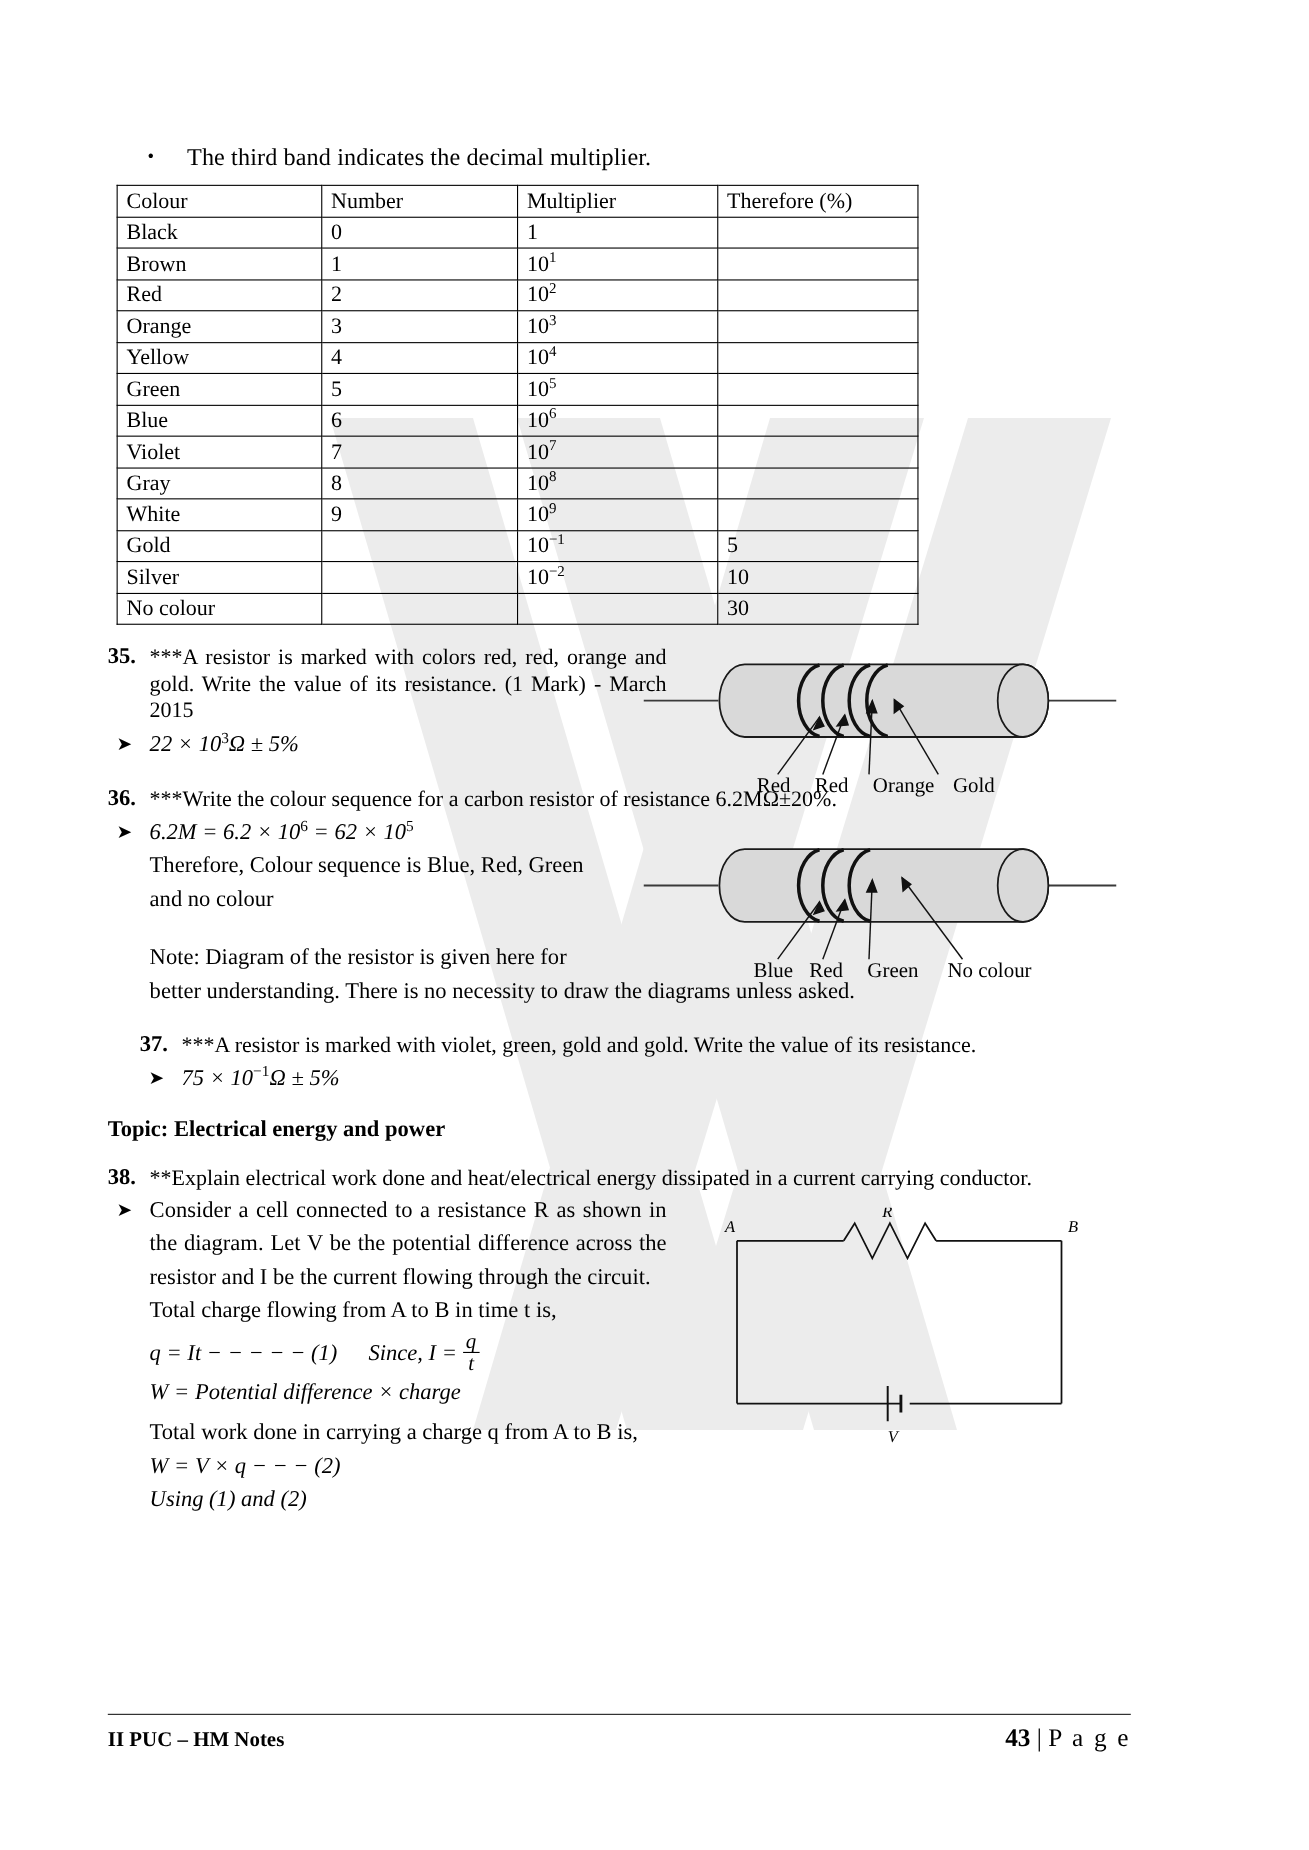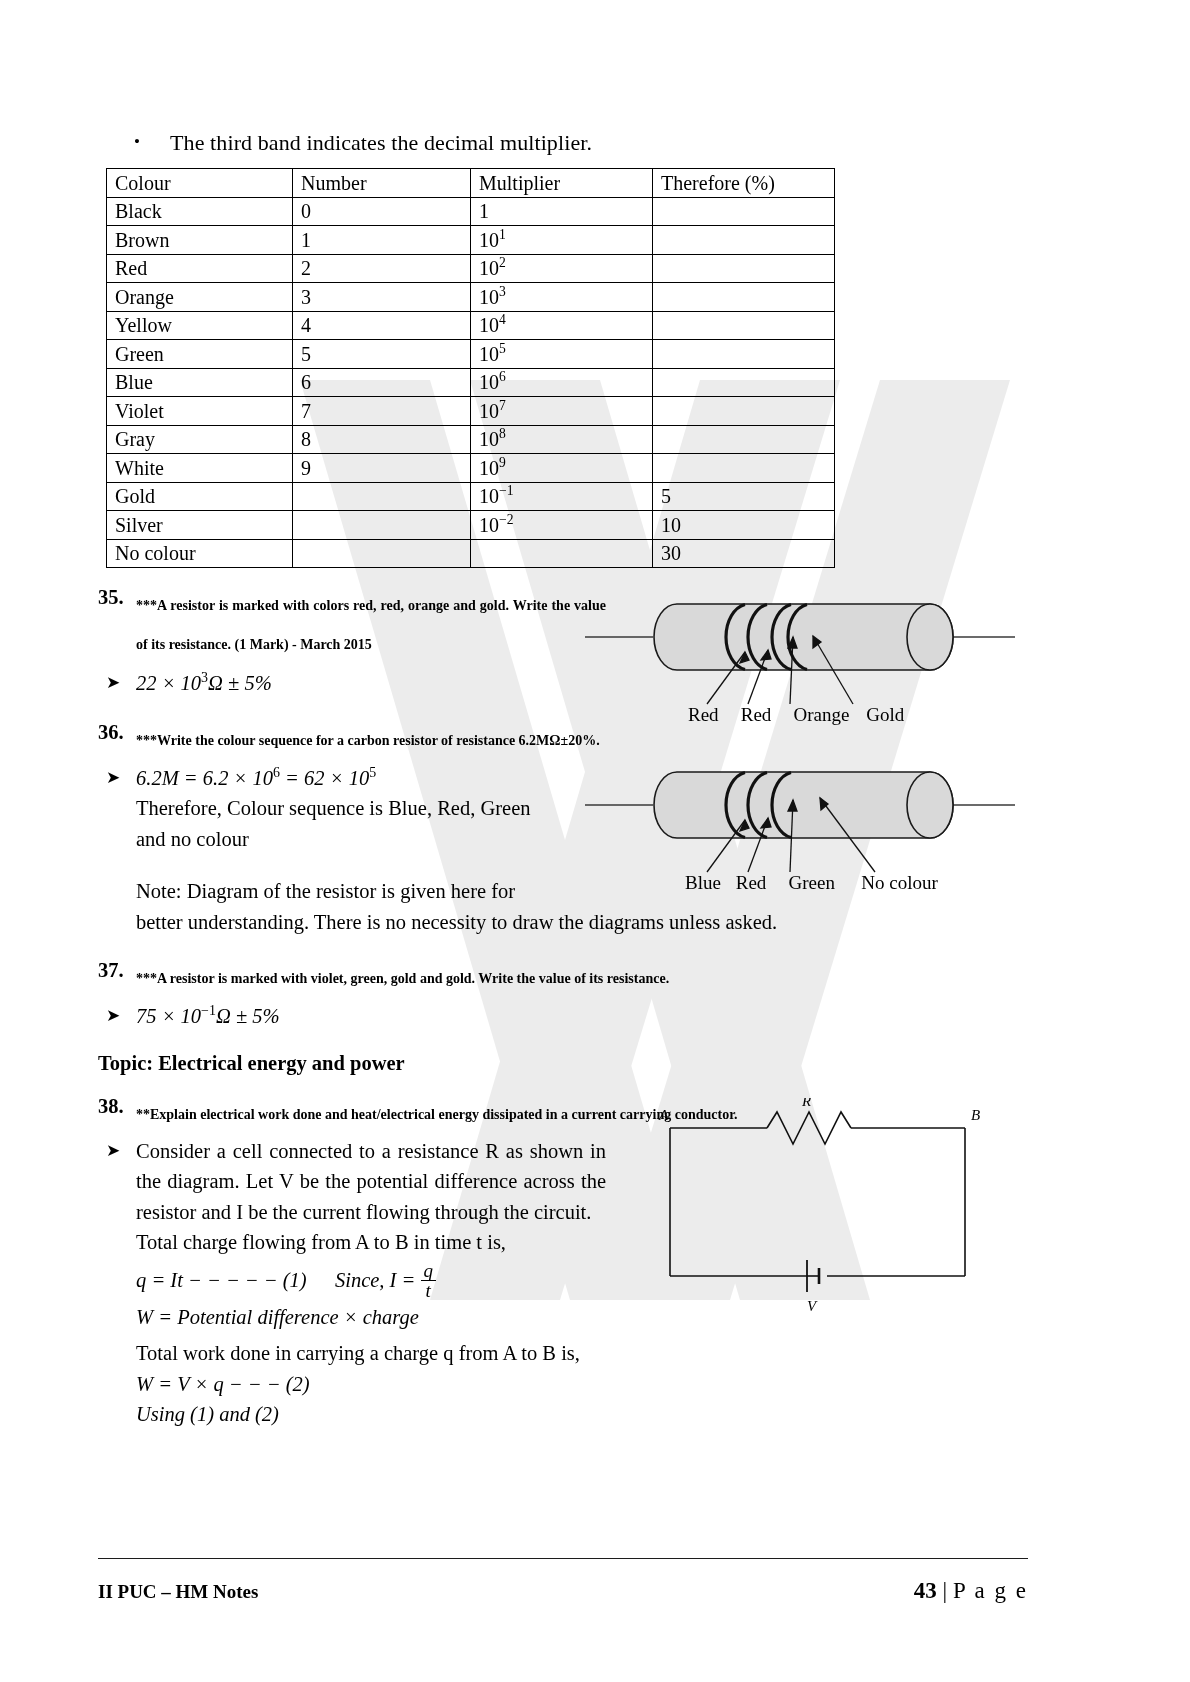--- a/index.html
+++ b/index.html
@@ -92,23 +92,23 @@
   }
   .q-num {
     position: absolute;
     left: 0;
     top: 0;
     font-weight: bold;
     font-size: 20.5px;
   }
   .q-text {
     margin-left: 38px;
-    font-weight: bold;
-    font-size: 14px;
-    line-height: 39px;
+    font-weight: normal;
+    font-size: 20px;
+    line-height: 24px;
     text-align: justify;
   }
   .q-text.narrow { width: 470px; }
   .ans {
     position: relative;
     margin-left: 38px;
     margin-top: 2px;
     font-size: 20.5px;
     line-height: 30.5px;
   }
@@ -147,21 +147,21 @@
   
   .circuit-fig { position: absolute; }
 
   
   .footer {
     position: absolute;
     left: 98px;
     top: 1558px;
     width: 930px;
     border-top: 1.6px solid #1c1c1c;
-    padding-top: 19px;
+    padding-top: 8px;
     display: flex;
     justify-content: space-between;
     align-items: baseline;
     font-size: 19px;
     font-weight: bold;
     font-family: "Liberation Serif", serif;
   }
   .footer .pg { font-weight: normal; font-size: 23px; }
   .footer .pg b { font-weight: bold; }
   .footer .pg .spaced { letter-spacing: 2px; }
@@ -314,21 +314,21 @@
       </div>
       <div>Therefore, Colour sequence is Blue, Red, Green</div>
       <div>and no colour</div>
     </div>
     <div class="ans" style="margin-top:22px;width:900px;">
       <div style="width:470px;">Note: Diagram of the resistor is given here for</div>
       <div>better understanding. There is no necessity to draw the diagrams unless asked.</div>
     </div>
   </div>
 
-  <div class="q-block" style="margin-top:22px;">
+  <div class="q-block" style="margin-top:22px;margin-left:29px;">
     <span class="q-num">37.</span>
     <div class="q-text" style="width:900px;">***A resistor is marked with violet, green, gold and gold. Write the value of its resistance.</div>
     <div class="ans" style="margin-top:3px;">
       <span class="arrow">➤</span>
       <span class="mathvar">75 × 10</span><sup>−1</sup><span class="mathvar">Ω ± 5%</span>
     </div>
   </div>
 
   <div class="topic">Topic: Electrical energy and power</div>
 

